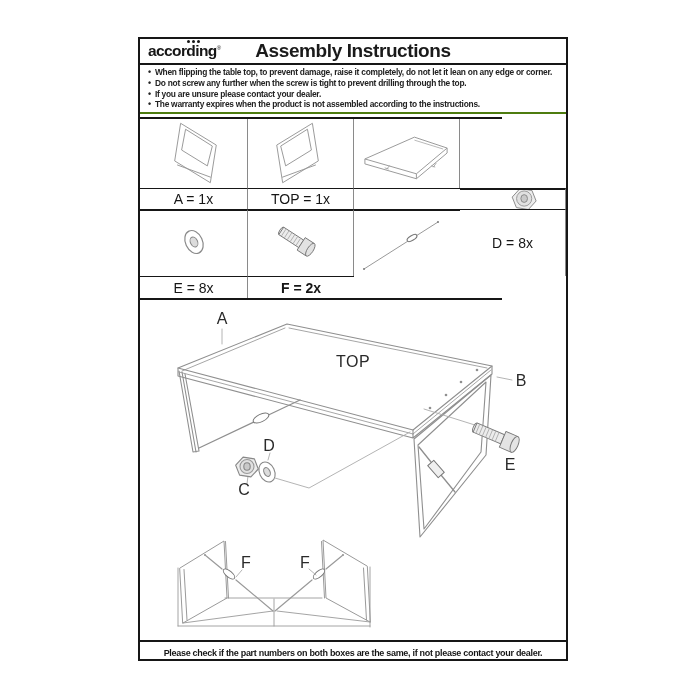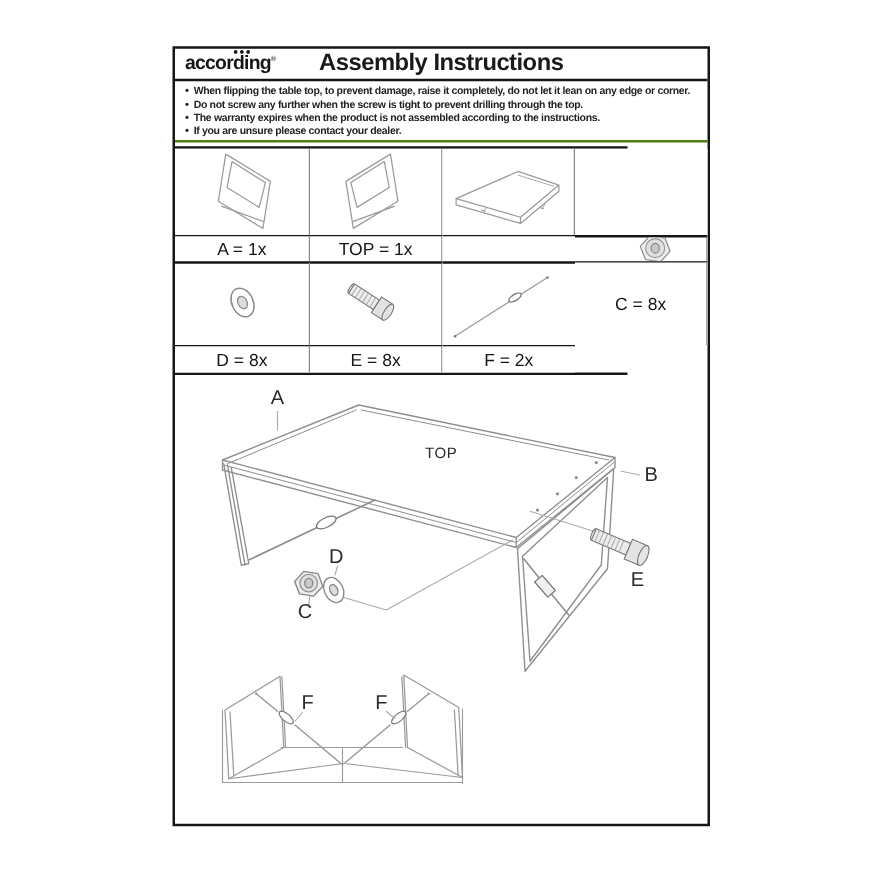--- a/index.html
+++ b/index.html
@@ -18,52 +18,52 @@
   .brand-dots{position:absolute;left:47px;top:1px;display:flex;gap:1.5px;}
   .brand-dots i{width:3.4px;height:3.4px;border-radius:50%;background:#161616;display:block;}
   .page-title{position:absolute;left:0;top:0;width:100%;text-align:center;font-size:19px;font-weight:700;letter-spacing:-0.4px;line-height:24px;}
   
   .warnings{position:absolute;left:0;top:26px;width:100%;height:45px;border-bottom:2px solid #4d7c0f;box-sizing:content-box;padding-top:2px;}
   .warn{font-size:8.4px;font-weight:700;letter-spacing:-0.25px;line-height:10.8px;white-space:nowrap;padding-left:8px;color:#222;}
   .warn::before{content:"•";margin-right:4px;font-size:9px;}
   
   .parts-table{position:absolute;left:0;top:78px;width:362px;border-top:2px solid #161616;border-bottom:2px solid #161616;display:grid;grid-template-columns:108px 106px 106px 106px;grid-template-rows:69px 21px 67px 22px;}
   .cell{box-sizing:border-box;border-right:1px solid #8a8a8a;display:flex;align-items:center;justify-content:center;overflow:hidden;background:#fff;}
-  .cell.last{border-right:none;}
+  .cell.last{border-right:none;font-weight:bold;}
   .cell.lbl{border-top:1.5px solid #161616;font-size:14px;color:#161616;}
   .cell.r2{border-top:2px solid #161616;}
   .cell svg{display:block;}
   
   .footer{position:absolute;left:0;bottom:0;width:100%;height:17px;border-top:2px solid #161616;text-align:center;}
   .footer span{font-size:9px;font-weight:700;letter-spacing:-0.3px;line-height:16px;white-space:nowrap;color:#161616;}
   
   .art{position:absolute;left:0;top:0;width:700px;height:700px;pointer-events:none;}
   .dlabel{position:absolute;transform:translate(-50%,-50%);font-size:16px;color:#2a2a2a;white-space:nowrap;}
-  .dlabel.big{font-size:12px;letter-spacing:0.5px;}
+  .dlabel.big{font-size:16px;letter-spacing:0.5px;}
 </style>
 </head>
 <body>
 
 <div class="page">
 
   <div class="titlebar">
     <div class="brand"><span>according</span><sup>®</sup></div>
     <div class="brand-dots">
         <i></i>
         <i></i>
         <i></i>
       </div>
     <div class="page-title">Assembly Instructions</div>
   </div>
 
   <div class="warnings">
     <div class="warn">When flipping the table top, to prevent damage, raise it completely, do not let it lean on any edge or corner.</div>
     <div class="warn">Do not screw any further when the screw is tight to prevent drilling through the top.</div>
+    <div class="warn">If you are unsure please contact your dealer.</div>
     <div class="warn">The warranty expires when the product is not assembled according to the instructions.</div>
-    <div class="warn">If you are unsure please contact your dealer.</div>
   </div>
 
   <div class="parts-table">
 
     <div class="cell">
       <svg width="108" height="69" viewBox="0 0 108 69">
         <g stroke="#9a9a9a" stroke-width="1" fill="#ffffff" stroke-linejoin="round">
           <path d="M41,4 L77,26 L71,64 L35,42 Z"></path>
           <path d="M46,10 L73,27 L68,47 L42,31 Z" fill="none"></path>
           <path d="M37.5,46 L71.5,58.5" fill="none"></path>
@@ -123,26 +123,28 @@
     </div>
     <div class="cell r2 last">
       <svg width="106" height="66" viewBox="0 0 106 66">
         <line x1="10" y1="58" x2="84" y2="11" stroke="#9a9a9a" stroke-width="1"></line>
         <circle cx="10" cy="58" r="1" fill="#777"></circle>
           <circle cx="84" cy="11" r="1" fill="#777"></circle>
         <ellipse cx="58" cy="27" rx="5.5" ry="2.4" transform="rotate(-31 58 27)" fill="#ffffff" stroke="#777" stroke-width="1.1"></ellipse>
       </svg>
     </div>
 
-    <div class="cell lbl">C = 8x</div>
     <div class="cell lbl">D = 8x</div>
     <div class="cell lbl">E = 8x</div>
     <div class="cell lbl last">F = 2x</div>
   </div>
 
+  <div class="footer">
+    <span>Please check if the part numbers on both boxes are the same, if not please contact your dealer.</span>
+  </div>
 </div>
 
 <svg class="art" viewBox="0 0 700 700">
   <g fill="none" stroke="#8f8f8f" stroke-width="1.1" stroke-linejoin="round" stroke-linecap="round">
 
     <g>
       <path d="M287,324 L492,366 L413,430 L178,368 Z" fill="#ffffff"></path>
       <path d="M285,328 L182,371 M289,328 L487,368" stroke-width="0.8"></path>
       <path d="M178,368 L178,376 L413,438 L413,430 M413,438 L492,374 L492,366"></path>
       <path d="M179,372 L413,434 M413,434 L491,370" stroke-width="0.8"></path>

